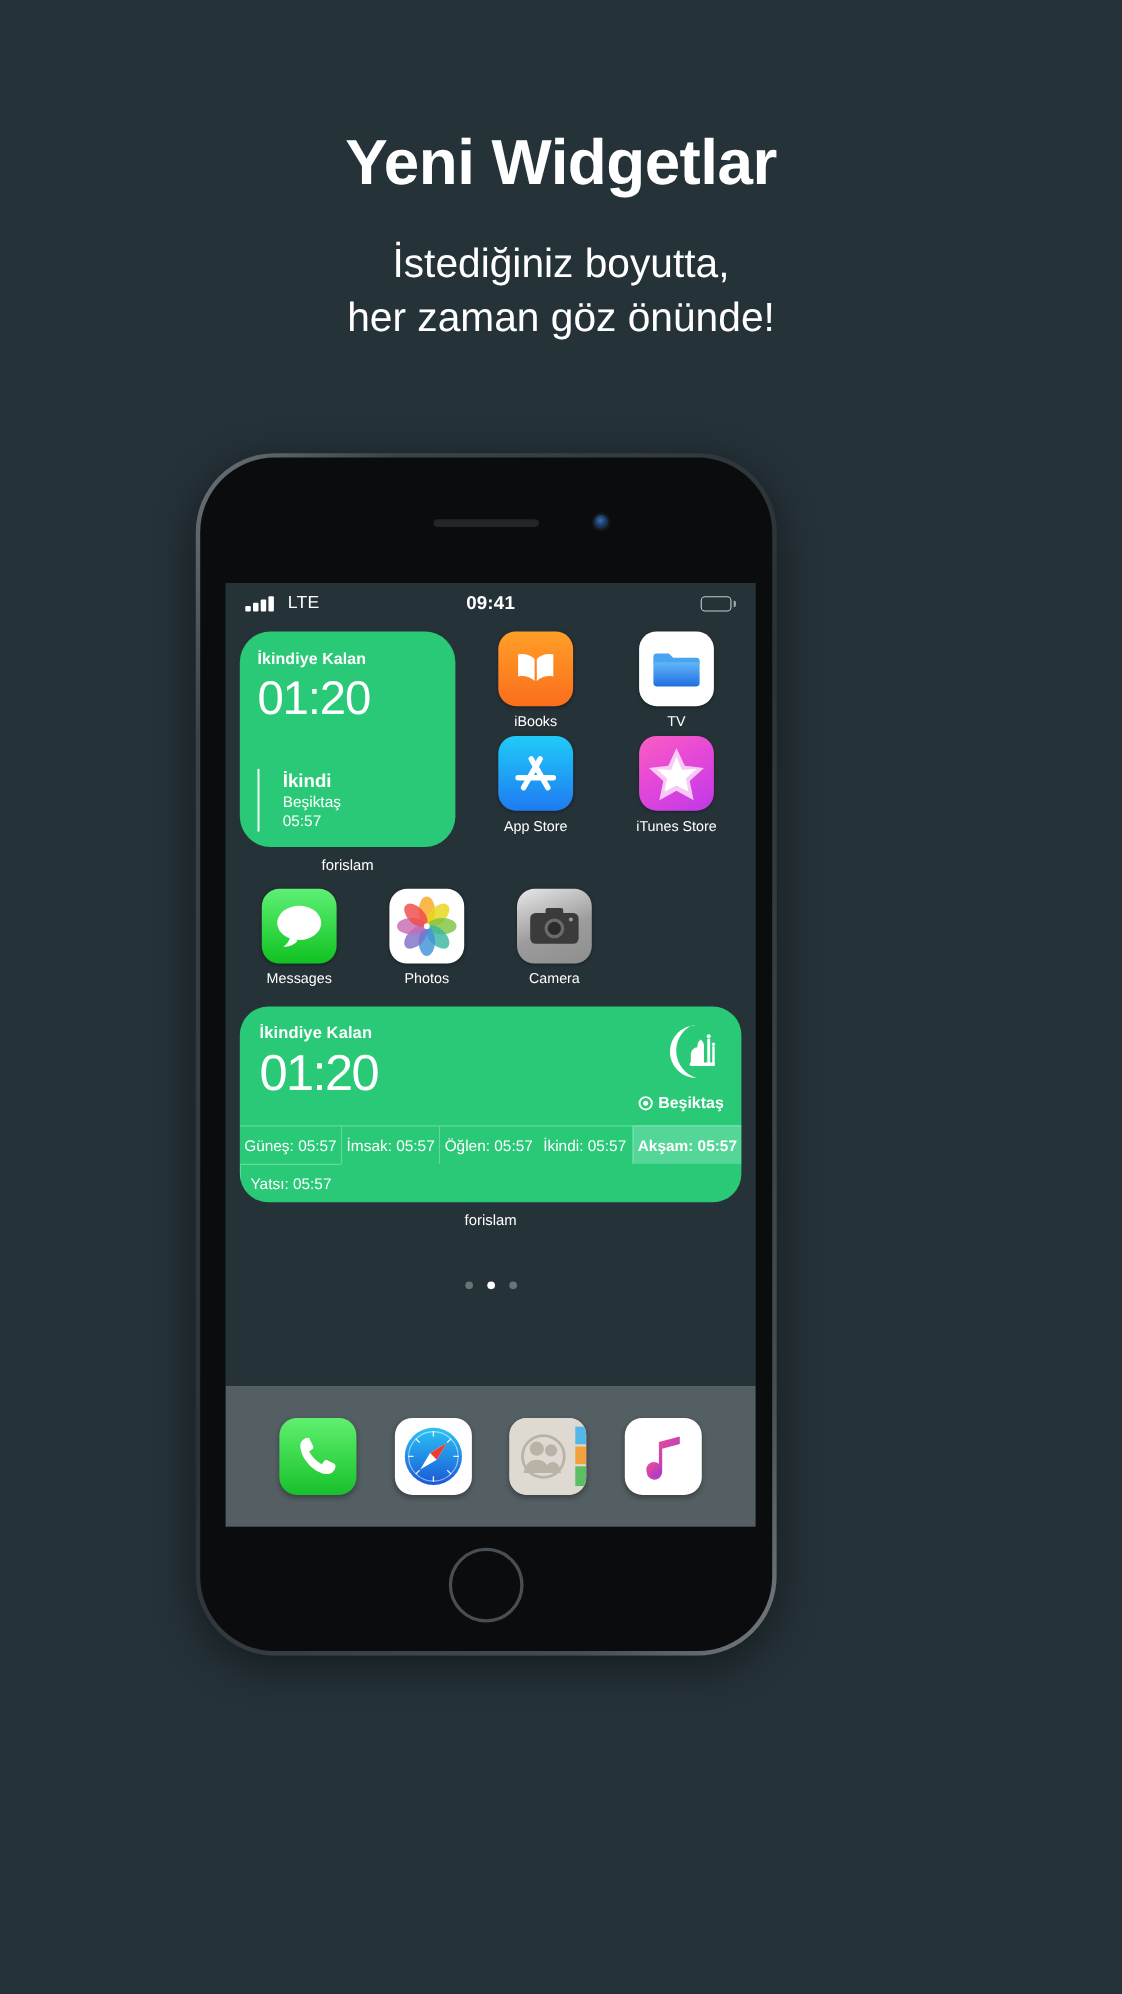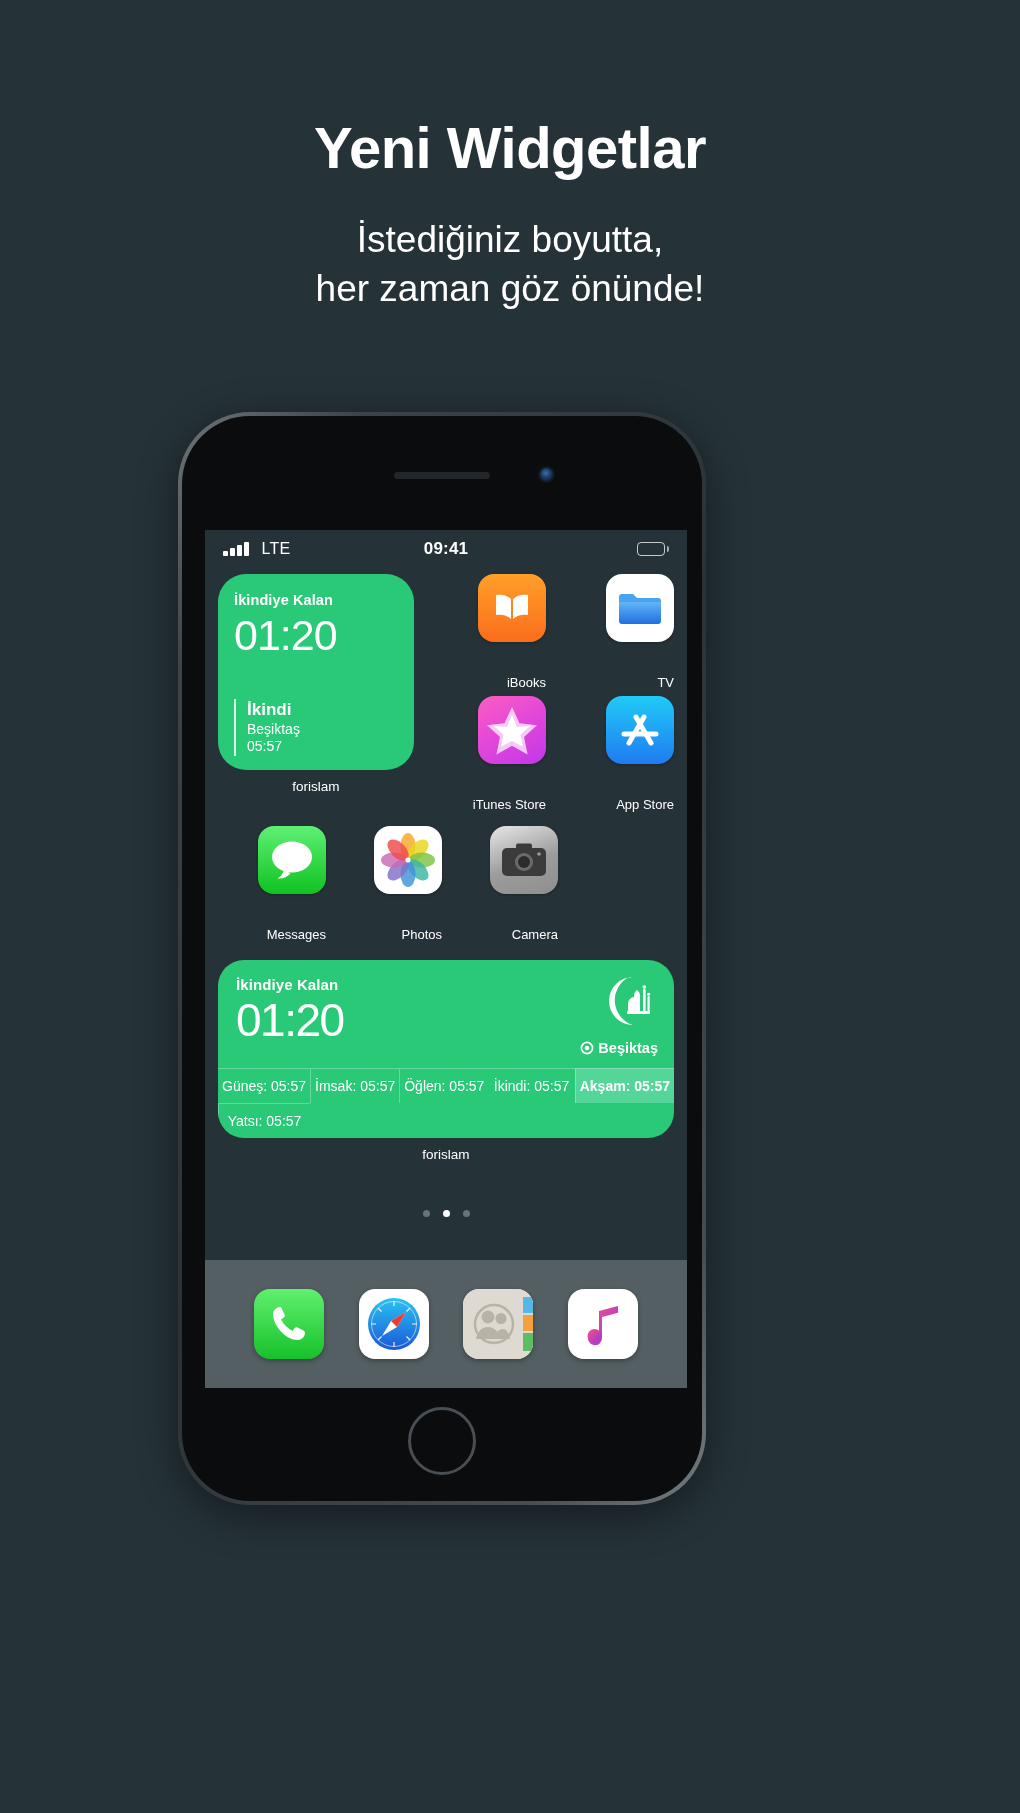--- a/index.html
+++ b/index.html
@@ -187,21 +187,21 @@
   }
   .wg-count {
     font-size: 43px;
     font-weight: 400;
     letter-spacing: -1px;
     line-height: 1.22;
     margin-top: 1px;
   }
   .wg-next {
     margin-top: auto;
-    padding-left: 11px;
+    padding-left: 21px;
     border-left: 2.5px solid rgba(255,255,255,.85);
     line-height: 1.26;
   }
   .wg-next .n1 { font-size: 17px; font-weight: bold; }
   .wg-next .n2 { font-size: 14px; }
   .wg-next .n3 { font-size: 14px; }
   .widget-caption {
     text-align: center;
     color: #fff;
     font-size: 13.5px;
@@ -218,22 +218,21 @@
   }
   .approw {
     display: grid;
     grid-template-columns: repeat(4, 1fr);
     gap: 0 8px;
     margin-top: 14px;
   }
   .app {
     display: flex;
     flex-direction: column;
-    align-items: flex-end;
-    gap: 27px;
+    align-items: center;
   }
   .app .icon {
     width: 68px; height: 68px;
     border-radius: 16px;
     position: relative;
     overflow: hidden;
     box-shadow: 0 1px 3px rgba(0,0,0,.28);
   }
   .app .name {
     margin-top: 6px;
@@ -419,40 +418,40 @@
                       <stop offset="0" stop-color="#62b6f7"></stop>
                           <stop offset="1" stop-color="#1f6fe0"></stop>
                     </linearGradient>
                       </defs>
                   </svg>
                 </div>
                 <div class="name">TV</div>
               </div>
 
               <div class="app">
-                <div class="icon ic-itunes">
-                  <svg width="52" height="50" viewBox="0 0 52 50" xmlns="http://www.w3.org/2000/svg">
-                    <path d="M26 2l7.5 16.2L51 20.2 38 32l3.6 17.4L26 40.8 10.4 49.4 14 32 1 20.2l17.5-2z" fill="#ffffff" fill-opacity="0.72"></path>
-                    <path d="M26 10l5 12 13-1-9.5 8.6 2.3 12L26 36l-10.8 5.6 2.3-12L8 21l13 1z" fill="#ffffff"></path>
-                  </svg>
-                </div>
-                <div class="name">iTunes Store</div>
-              </div>
-
-              <div class="app">
                 <div class="icon ic-appstore">
                   <svg width="46" height="44" viewBox="0 0 46 44" xmlns="http://www.w3.org/2000/svg">
                     <g fill="none" stroke="#fff" stroke-width="5" stroke-linecap="round">
                       <path d="M12 35L27 9"></path>
                       <path d="M34 35L19 9"></path>
                       <path d="M7 26h32"></path>
                     </g>
                   </svg>
                 </div>
                 <div class="name">App Store</div>
+              </div>
+
+              <div class="app">
+                <div class="icon ic-itunes">
+                  <svg width="52" height="50" viewBox="0 0 52 50" xmlns="http://www.w3.org/2000/svg">
+                    <path d="M26 2l7.5 16.2L51 20.2 38 32l3.6 17.4L26 40.8 10.4 49.4 14 32 1 20.2l17.5-2z" fill="#ffffff" fill-opacity="0.72"></path>
+                    <path d="M26 10l5 12 13-1-9.5 8.6 2.3 12L26 36l-10.8 5.6 2.3-12L8 21l13 1z" fill="#ffffff"></path>
+                  </svg>
+                </div>
+                <div class="name">iTunes Store</div>
               </div>
 
             </div>
           </div>
 
           <div class="approw">
 
             <div class="app">
               <div class="icon ic-messages">
                 <svg width="48" height="44" viewBox="0 0 48 44" xmlns="http://www.w3.org/2000/svg">

